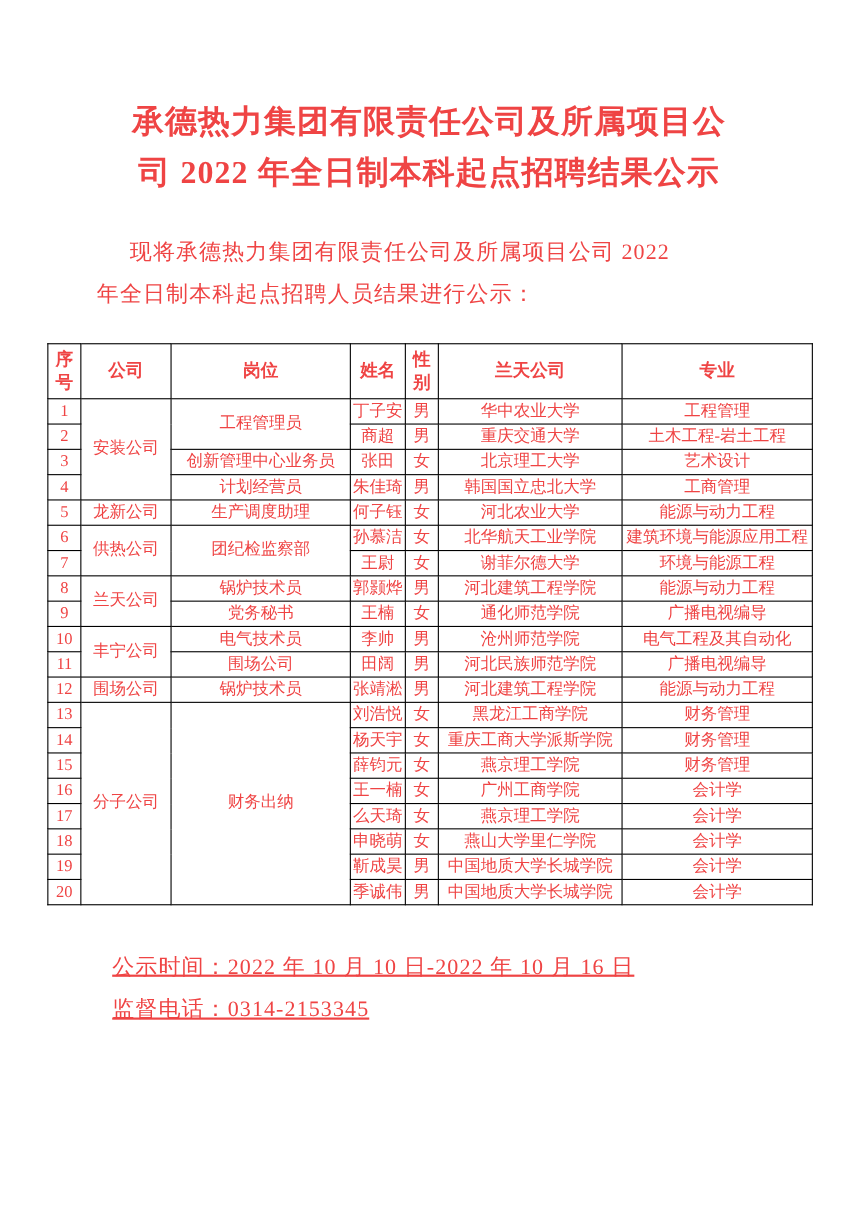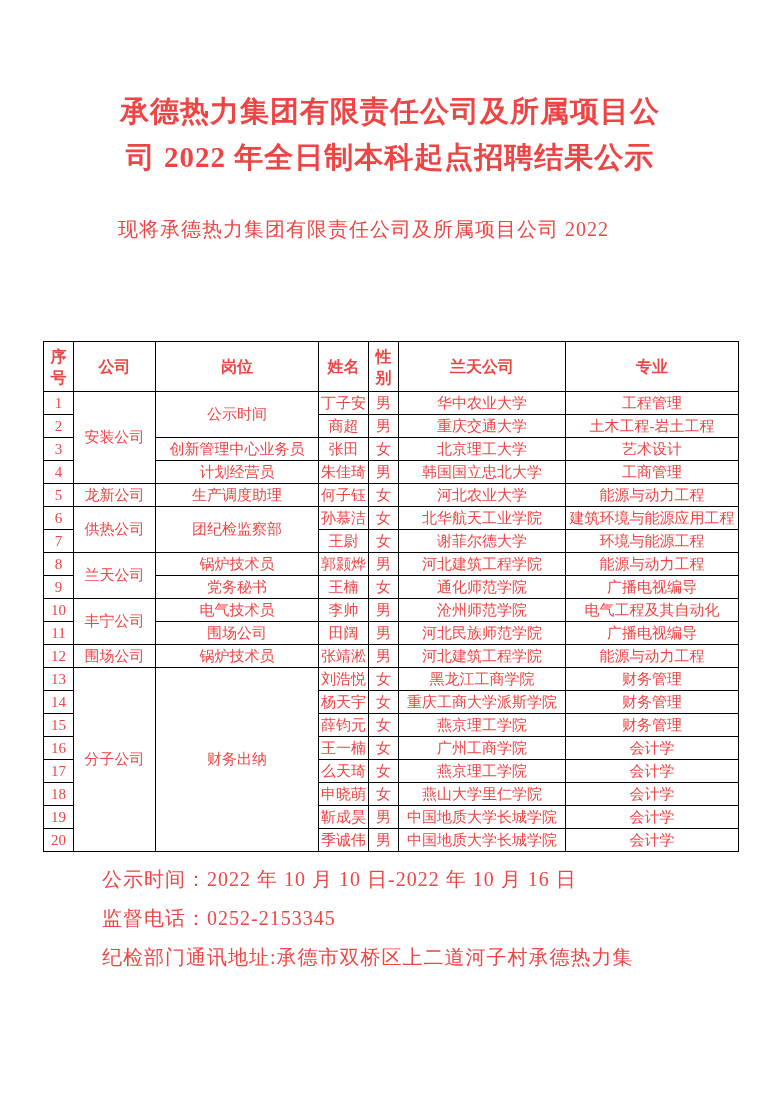--- a/index.html
+++ b/index.html
@@ -39,21 +39,20 @@
   .intro .indent {
     text-indent: 30px;
   }
   table.results {
     position: absolute;
     top: 312px;
     left: 43px;
     width: 695px;
     border-collapse: collapse;
     table-layout: fixed;
-    margin-top: 29px;
   }
   table.results th, table.results td {
     border: 1px solid #000000;
     padding: 0 2px;
     text-align: center;
     vertical-align: middle;
     overflow: hidden;
   }
   table.results th {
     font-size: 16px;
@@ -69,34 +68,36 @@
     line-height: 17px;
   }
   .footer {
     position: absolute;
     top: 860px;
     left: 102px;
     width: 600px;
     font-size: 20px;
     line-height: 39px;
     letter-spacing: 1px;
+    text-decoration: underline;
   }
 </style>
 </head>
 <body>
 
 <div class="page">
 
   <div class="title">
     <div>承德热力集团有限责任公司及所属项目公</div>
     <div>司 2022 年全日制本科起点招聘结果公示</div>
   </div>
 
   <div class="intro">
     <div class="indent">现将承德热力集团有限责任公司及所属项目公司 2022</div>
+    <div>年全日制本科起点招聘人员结果进行公示：</div>
   </div>
 
   <table class="results">
     <colgroup id="table-colgroup">
         <col style="width: 30px;">
         <col style="width: 82px;">
         <col style="width: 163px;">
         <col style="width: 50px;">
         <col style="width: 30px;">
         <col style="width: 167px;">
@@ -110,21 +111,21 @@
           <th>姓名</th>
           <th>性别</th>
           <th>兰天公司</th>
           <th>专业</th>
         </tr>
     </thead>
     <tbody id="table-body">
         <tr>
           <td>1</td>
           <td rowspan="4">安装公司</td>
-          <td rowspan="2">公示时间</td>
+          <td rowspan="2">工程管理员</td>
           <td>丁子安</td>
           <td>男</td>
           <td>华中农业大学</td>
           <td>工程管理</td>
         </tr>
         <tr>
           <td>2</td>
           <td>商超</td>
           <td>男</td>
           <td>重庆交通大学</td>
@@ -270,17 +271,16 @@
           <td>季诚伟</td>
           <td>男</td>
           <td>中国地质大学长城学院</td>
           <td>会计学</td>
         </tr>
       </tbody>
   </table>
 
   <div class="footer">
     <div>公示时间：2022 年 10 月 10 日-2022 年 10 月 16 日</div>
-    <div>监督电话：0252-2153345</div>
-    <div>纪检部门通讯地址:承德市双桥区上二道河子村承德热力集</div>
+    <div>监督电话：0314-2153345</div>
   </div>
 
 </div>
 
 </body></html>

